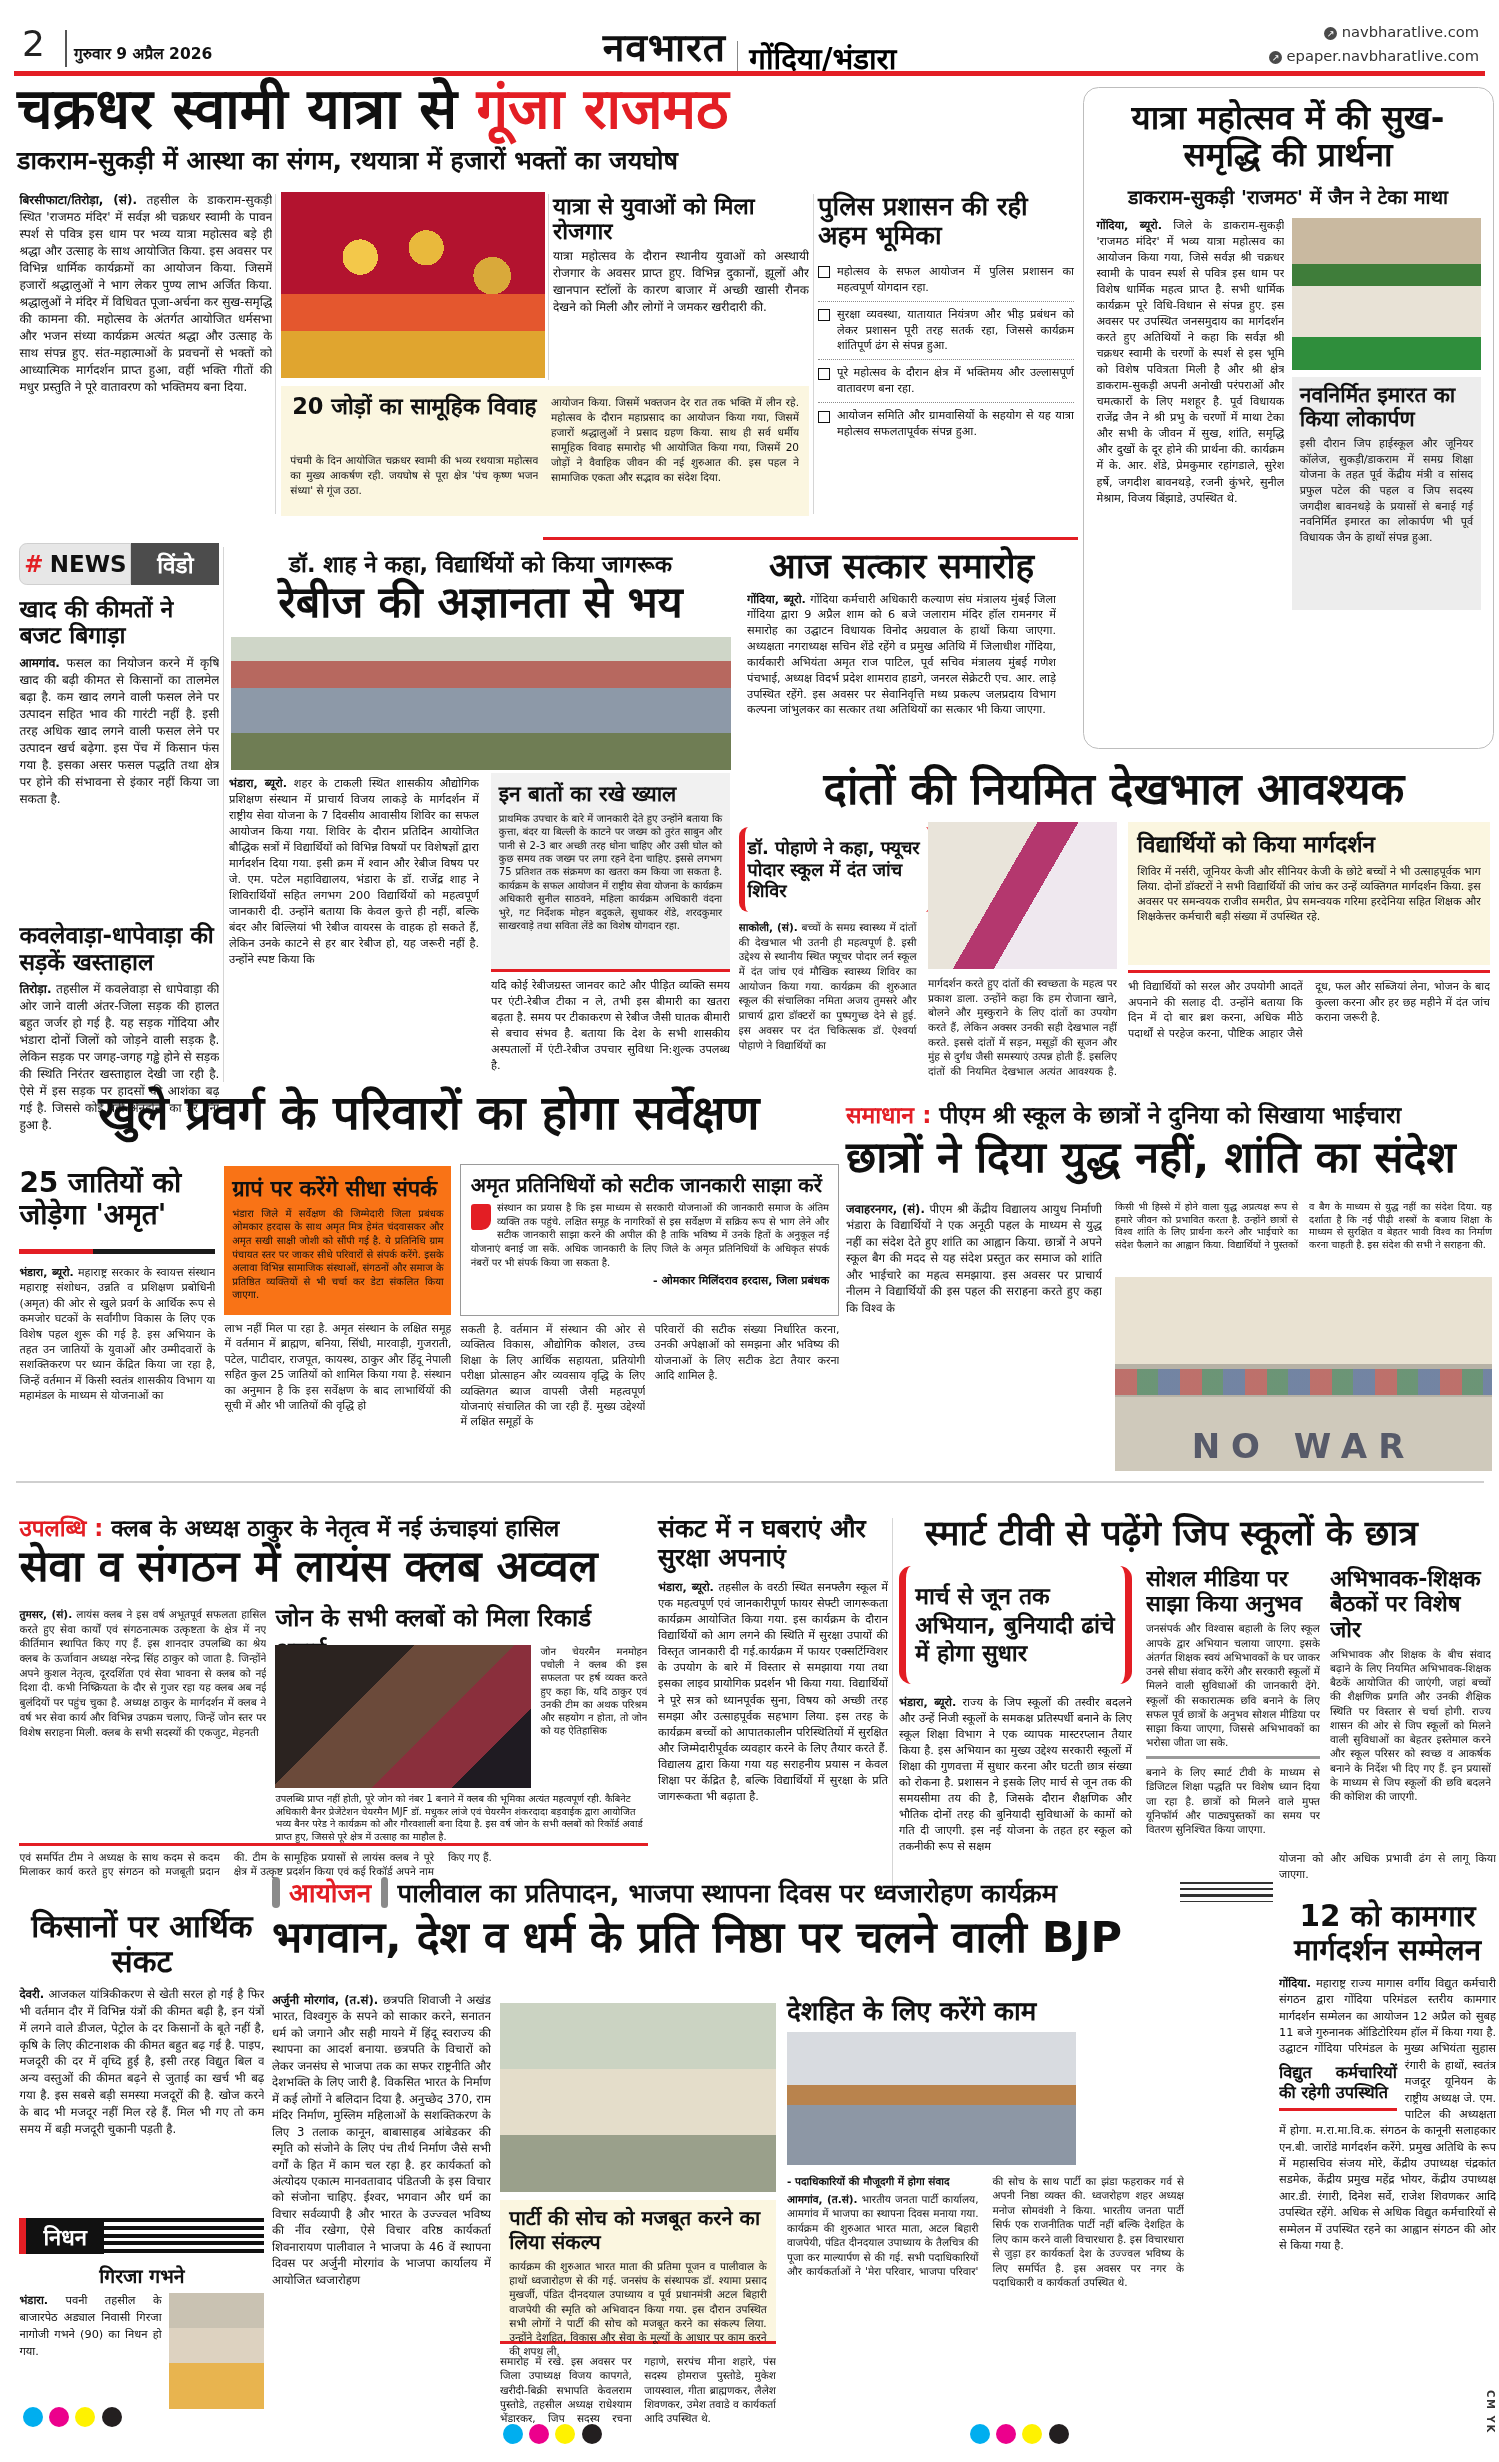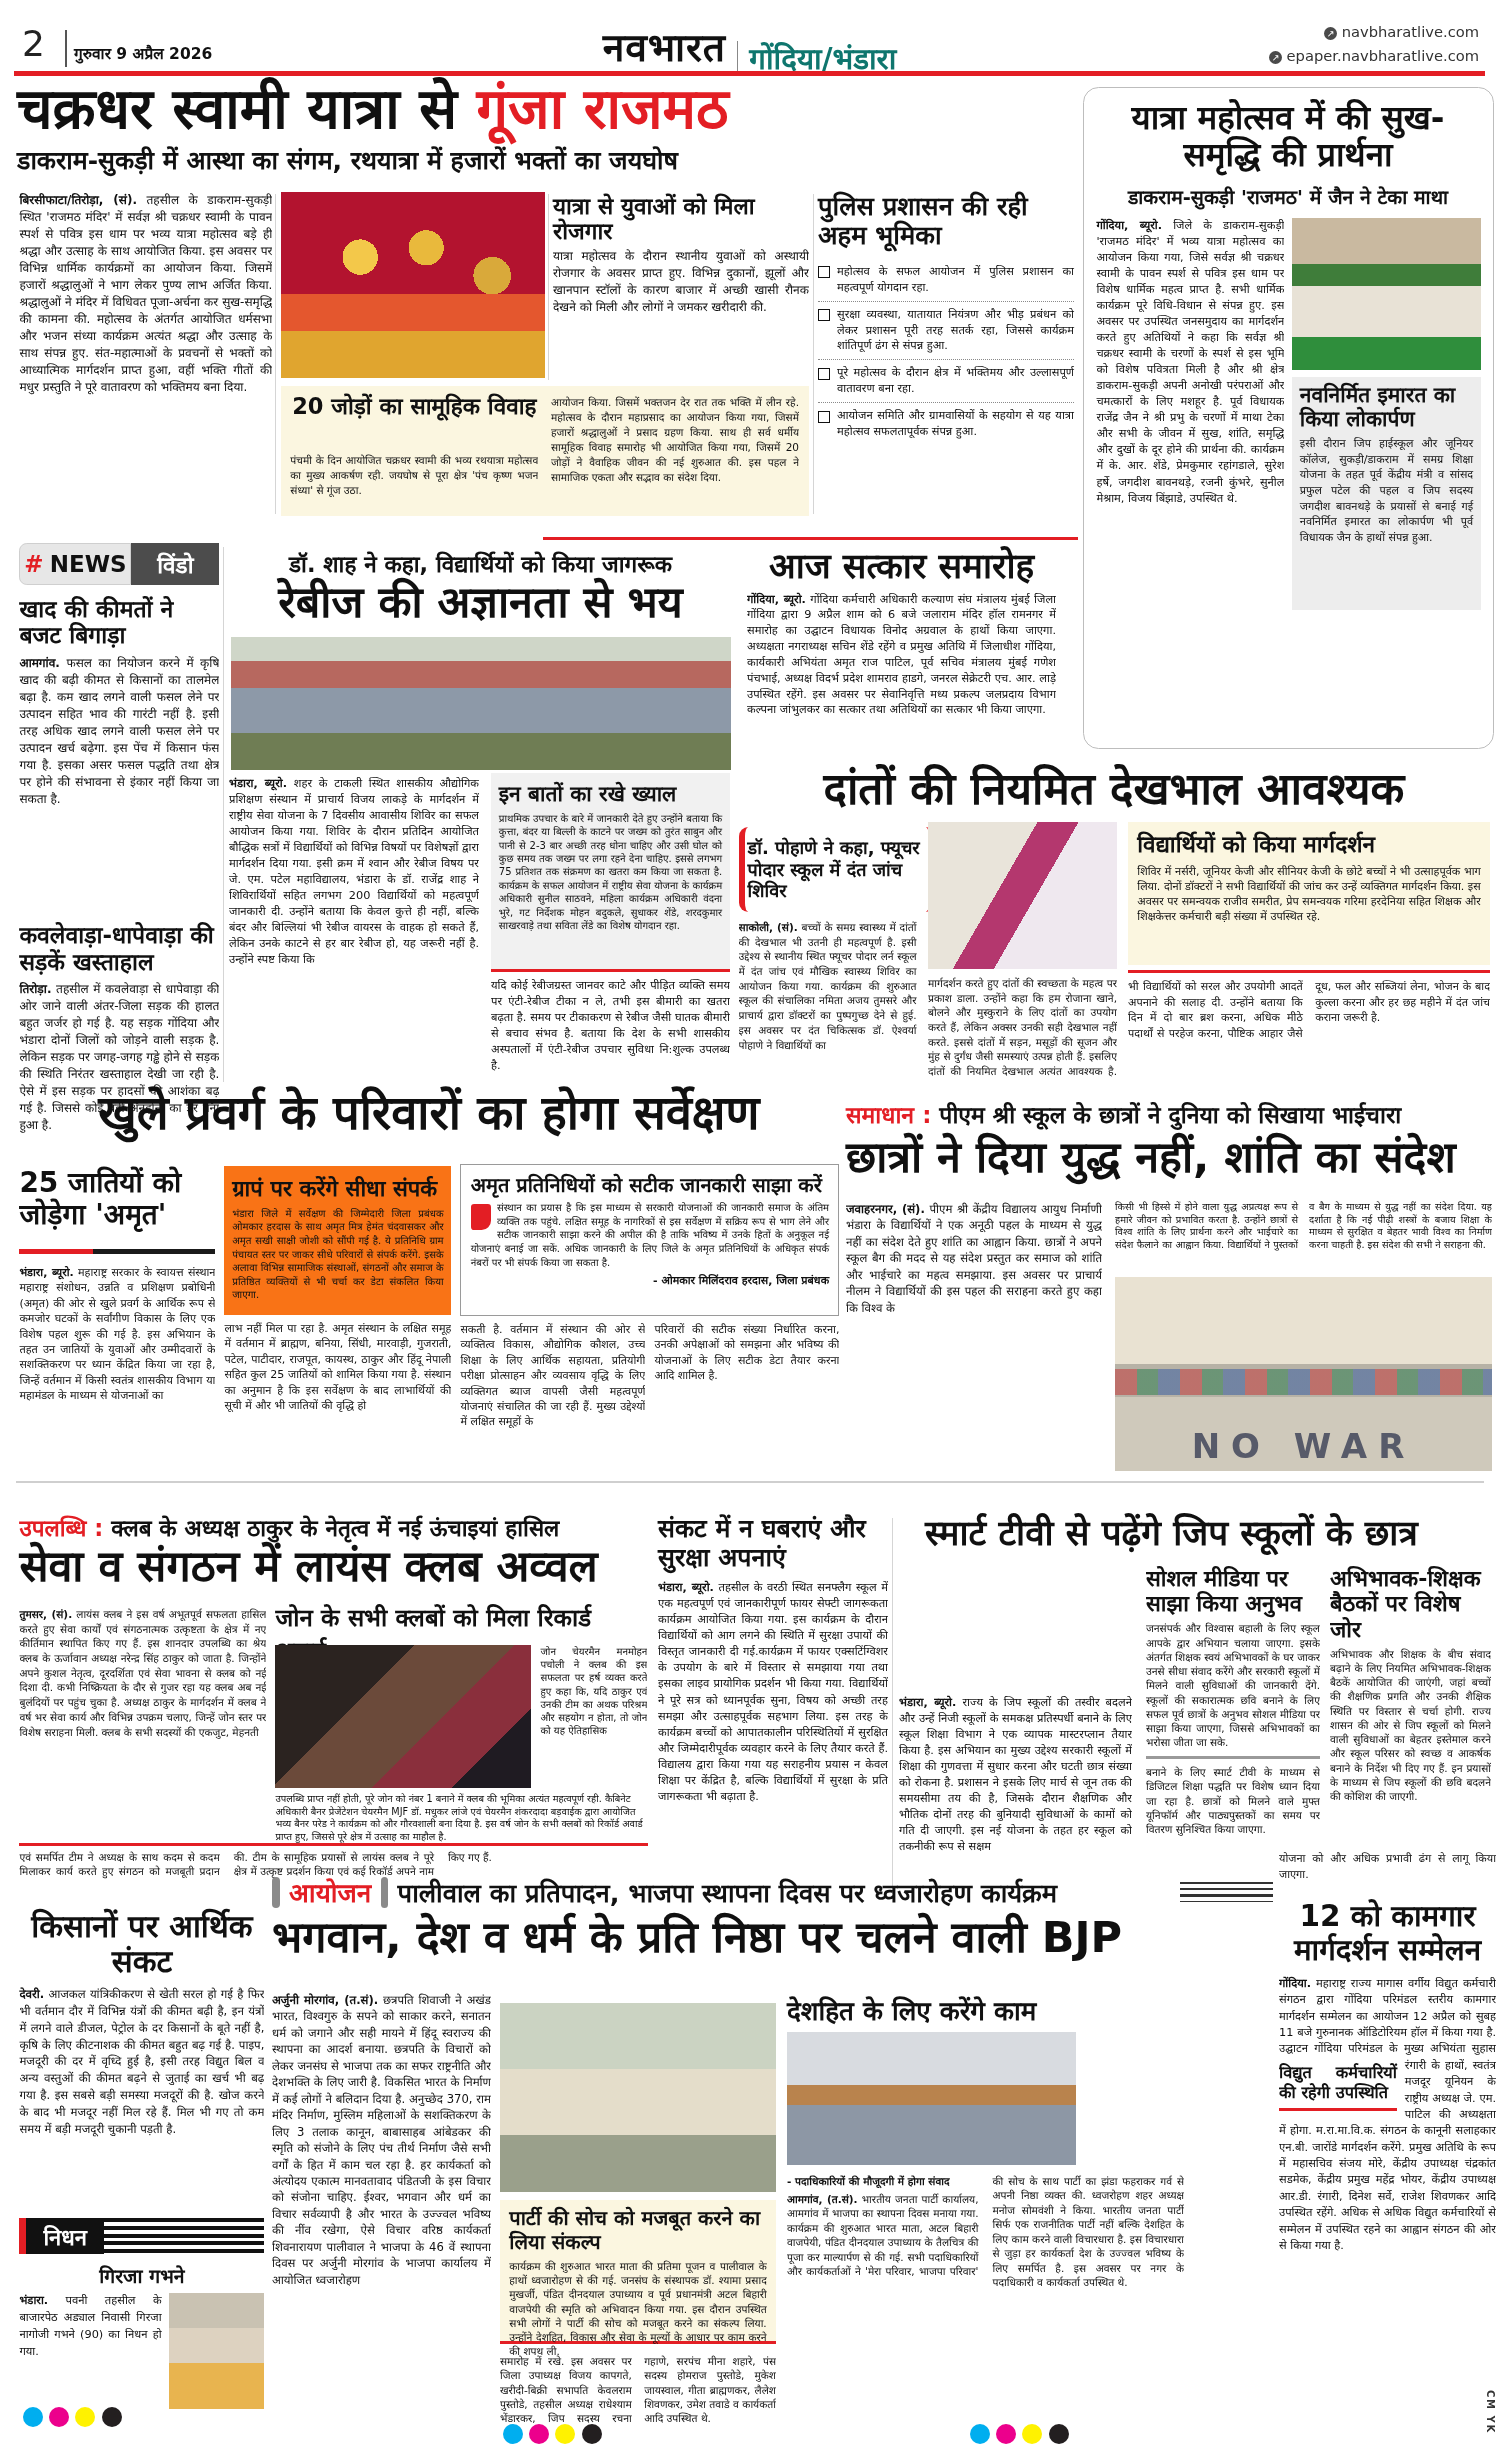--- a/index.html
+++ b/index.html
@@ -16,21 +16,21 @@
   .photo{background:#d8d2c6;overflow:hidden;}
   .vsep{position:absolute;width:0.8px;background:#d5d5d5;}
 
   
   #pagenum{left:22px;top:23px;font-size:36px;font-weight:400;color:#222;}
   #hd-vline{left:65px;top:29.5px;width:1.6px;height:37px;background:#555;}
   #hd-date{left:74px;top:42px;font-size:15.5px;font-weight:700;}
   #masthead{left:0;top:18.6px;width:100%;text-align:center;}
   #masthead .paper{font-size:39px;font-weight:900;letter-spacing:0.8px;}
   #masthead .sep{display:inline-block;width:1.6px;height:33px;background:#888;margin:0 11px;vertical-align:middle;}
-  #masthead .ed{font-size:29.5px;font-weight:900;color:#0f766e;vertical-align:middle;}
+  #masthead .ed{font-size:29.5px;font-weight:900;color:#000000;vertical-align:middle;}
   .urlrow{right:20px;font-size:14.7px;color:#333;}
   .urlrow .g{display:inline-block;width:13px;height:13px;border-radius:50%;background:#4a4a4a;color:#fff;
              font-size:9.3px;line-height:13px;text-align:center;margin-right:4.7px;}
   #url1{top:23px;} #url2{top:47px;}
   #hd-rule{left:14px;top:71px;width:1471px;height:4.7px;}
 
   
   #lead-title{left:17px;top:79px;width:1059px;font-size:56px;}
   #lead-sub{left:17px;top:147px;width:1059px;font-size:25px;font-weight:800;line-height:1.1;}
   #lead-col1{left:19.4px;top:192px;width:253px;height:323px;}
@@ -379,20 +379,21 @@
   </div>
 
   <div class="abs" id="fire">
     <h2>संकट में न घबराएं और सुरक्षा अपनाएं</h2>
     <div class="x"><b>भंडारा, ब्यूरो.</b> <span>तहसील के वरठी स्थित सनफ्लैग स्कूल में एक महत्वपूर्ण एवं जानकारीपूर्ण फायर सेफ्टी जागरूकता कार्यक्रम आयोजित किया गया. इस कार्यक्रम के दौरान विद्यार्थियों को आग लगने की स्थिति में सुरक्षा उपायों की विस्तृत जानकारी दी गई.कार्यक्रम में फायर एक्सटिंग्विशर के उपयोग के बारे में विस्तार से समझाया गया तथा इसका लाइव प्रायोगिक प्रदर्शन भी किया गया. विद्यार्थियों ने पूरे सत्र को ध्यानपूर्वक सुना, विषय को अच्छी तरह समझा और उत्साहपूर्वक सहभाग लिया. इस तरह के कार्यक्रम बच्चों को आपातकालीन परिस्थितियों में सुरक्षित और जिम्मेदारीपूर्वक व्यवहार करने के लिए तैयार करते हैं. विद्यालय द्वारा किया गया यह सराहनीय प्रयास न केवल शिक्षा पर केंद्रित है, बल्कि विद्यार्थियों में सुरक्षा के प्रति जागरूकता भी बढ़ाता है.</span></div>
   </div>
   <div class="vsep" style="left:892px;top:1518px;height:376px;"></div>
 
   <div class="abs" id="stv">
     <div class="abs hd" id="stv-title">स्मार्ट टीवी से पढ़ेंगे जिप स्कूलों के छात्र</div>
+    <div class="abs" id="stv-brk">मार्च से जून तक अभियान, बुनियादी ढांचे में होगा सुधार</div>
     <div class="abs bt" id="stv-body"><b>भंडारा, ब्यूरो.</b> <span>राज्य के जिप स्कूलों की तस्वीर बदलने और उन्हें निजी स्कूलों के समकक्ष प्रतिस्पर्धी बनाने के लिए स्कूल शिक्षा विभाग ने एक व्यापक मास्टरप्लान तैयार किया है. इस अभियान का मुख्य उद्देश्य सरकारी स्कूलों में शिक्षा की गुणवत्ता में सुधार करना और घटती छात्र संख्या को रोकना है. प्रशासन ने इसके लिए मार्च से जून तक की समयसीमा तय की है, जिसके दौरान शैक्षणिक और भौतिक दोनों तरह की बुनियादी सुविधाओं के कामों को गति दी जाएगी. इस नई योजना के तहत हर स्कूल को तकनीकी रूप से सक्षम</span></div>
     <div class="mini-col" id="stv-social">
       <h4>सोशल मीडिया पर साझा किया अनुभव</h4>
       <div class="x">जनसंपर्क और विश्वास बहाली के लिए स्कूल आपके द्वार अभियान चलाया जाएगा. इसके अंतर्गत शिक्षक स्वयं अभिभावकों के घर जाकर उनसे सीधा संवाद करेंगे और सरकारी स्कूलों में मिलने वाली सुविधाओं की जानकारी देंगे. स्कूलों की सकारात्मक छवि बनाने के लिए सफल पूर्व छात्रों के अनुभव सोशल मीडिया पर साझा किया जाएगा, जिससे अभिभावकों का भरोसा जीता जा सके.</div>
       <div class="x cont">बनाने के लिए स्मार्ट टीवी के माध्यम से डिजिटल शिक्षा पद्धति पर विशेष ध्यान दिया जा रहा है. छात्रों को मिलने वाले मुफ्त यूनिफॉर्म और पाठ्यपुस्तकों का समय पर वितरण सुनिश्चित किया जाएगा.</div>
     </div>
     <div class="mini-col" id="stv-ptm">
       <h4>अभिभावक-शिक्षक बैठकों पर विशेष जोर</h4>
       <div class="x">अभिभावक और शिक्षक के बीच संवाद बढ़ाने के लिए नियमित अभिभावक-शिक्षक बैठकें आयोजित की जाएंगी, जहां बच्चों की शैक्षणिक प्रगति और उनकी शैक्षिक स्थिति पर विस्तार से चर्चा होगी. राज्य शासन की ओर से जिप स्कूलों को मिलने वाली सुविधाओं का बेहतर इस्तेमाल करने और स्कूल परिसर को स्वच्छ व आकर्षक बनाने के निर्देश भी दिए गए हैं. इन प्रयासों के माध्यम से जिप स्कूलों की छवि बदलने की कोशिश की जाएगी.</div>
     </div>

